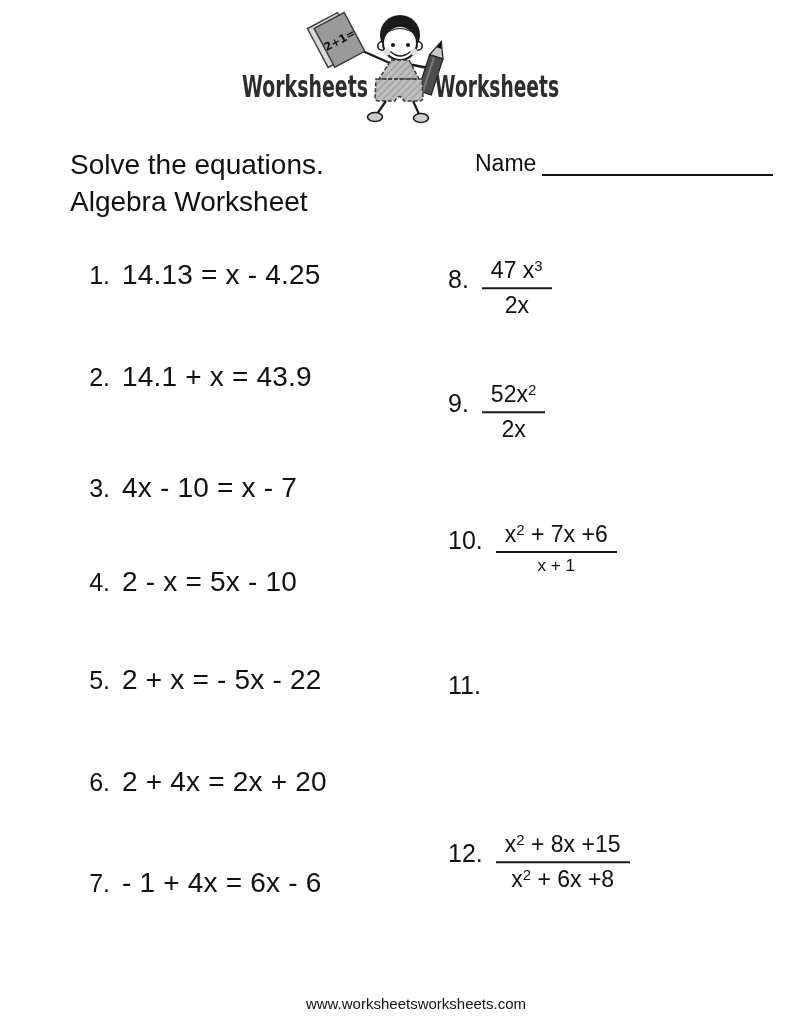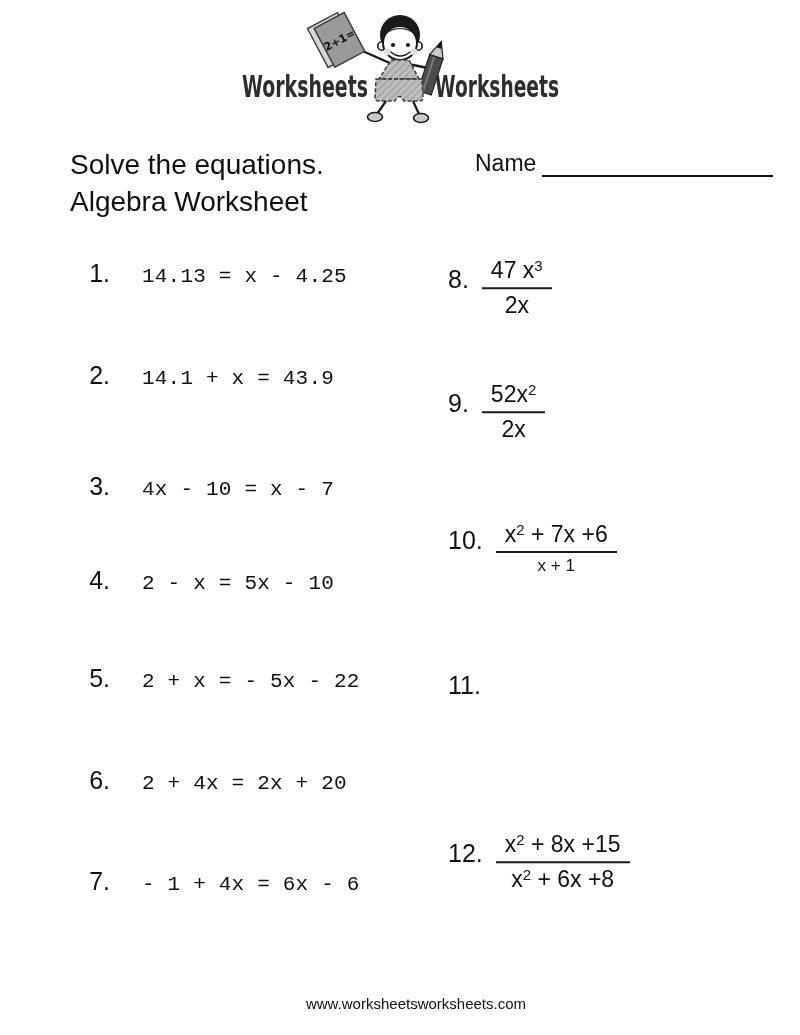--- a/index.html
+++ b/index.html
@@ -9,27 +9,27 @@
     background:#ffffff;
     font-family:"Liberation Sans", sans-serif;
     color:#1a1a1a;
     overflow:hidden;
   }
   
   #logo{position:absolute;left:120px;top:8px;width:560px;height:132px;}
   .logo-word{font-family:"DejaVu Sans", sans-serif;font-weight:bold;fill:#2d2d2d;}
   
   .title-block{position:absolute;left:70px;top:146px;font-size:28px;line-height:37px;color:#111;}
-  .name-block{position:absolute;left:475px;top:150px;display:flex;align-items:center;}
+  .name-block{position:absolute;left:475px;top:150px;display:flex;align-items:flex-start;}
   .name-label{font-size:23px;color:#111;}
   .name-line{display:inline-block;width:231px;border-bottom:2px solid #111;height:24px;margin-left:6px;}
   
   .prob-left{position:absolute;left:86px;display:flex;align-items:baseline;white-space:nowrap;}
   .pnum-l{display:inline-block;width:24px;text-align:right;font-size:25px;color:#111;}
-  .peq{margin-left:32px;font-size:21px;color:#111;letter-spacing:0.2px;font-family:Liberation Mono, monospace;}
+  .peq{margin-left:12px;font-size:28px;color:#111;letter-spacing:0.2px;}
   
   .prob-right{position:absolute;left:448px;display:flex;align-items:center;transform:translateY(-50%);white-space:nowrap;}
   .pnum-r{font-size:25px;color:#111;margin-right:13px;position:relative;top:-8px;}
   .frac{display:inline-block;text-align:center;font-size:23px;color:#111;}
   .fnum,.fden{padding:2px 9px;line-height:1.25;}
   .fbar{border-top:2px solid #1a1a1a;height:0;}
   .sup{font-size:15px;vertical-align:7px;line-height:0;}
   .den-small .fden{font-size:17px;}
   .den-small .fden .sup{font-size:11px;vertical-align:5px;}
   .num-small .fnum{font-size:17px;}

